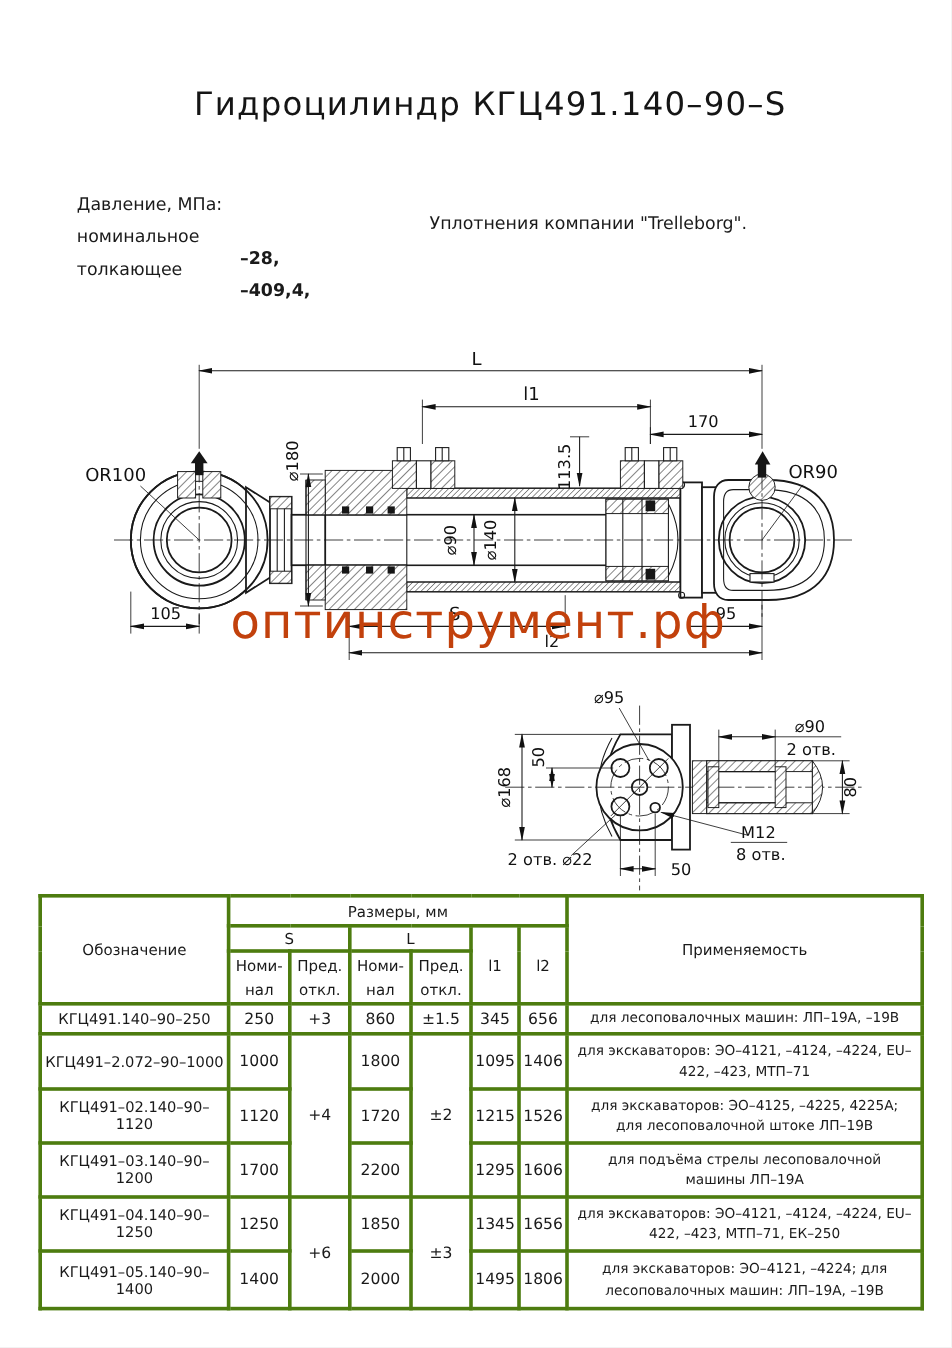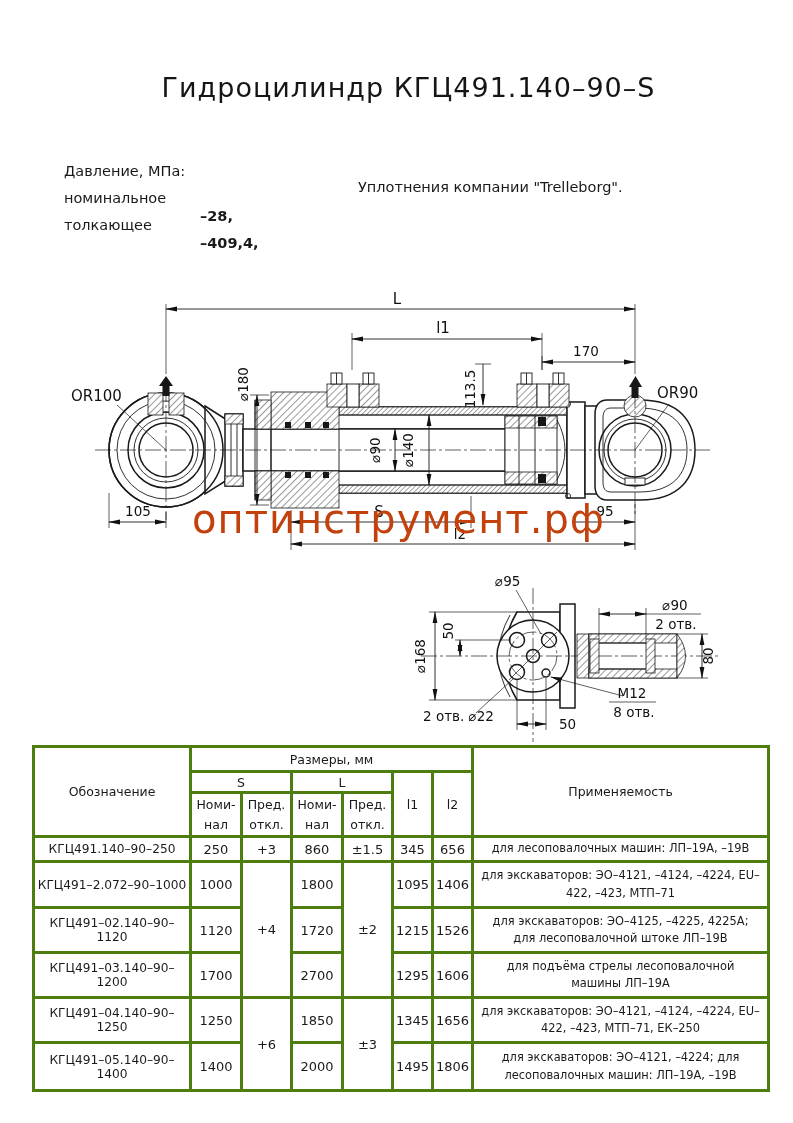--- a/index.html
+++ b/index.html
@@ -381,21 +381,21 @@
         <td class="des">КГЦ491–02.140–90–1120</td>
         <td>1120</td>
         <td>1720</td>
         <td>1215</td>
         <td>1526</td>
         <td class="app">для экскаваторов: ЭО–4125, –4225, 4225А; для лесоповалочной штоке ЛП–19В</td>
       </tr>
       <tr style="height:45px">
         <td class="des">КГЦ491–03.140–90–1200</td>
         <td>1700</td>
-        <td>2700</td>
+        <td>2200</td>
         <td>1295</td>
         <td>1606</td>
         <td class="app">для  подъёма стрелы лесоповалочной машины ЛП–19А</td>
       </tr>
       <tr style="height:45px">
         <td class="des">КГЦ491–04.140–90–1250</td>
         <td>1250</td>
         <td rowspan="2">+6</td>
         <td>1850</td>
         <td rowspan="2">±3</td>

